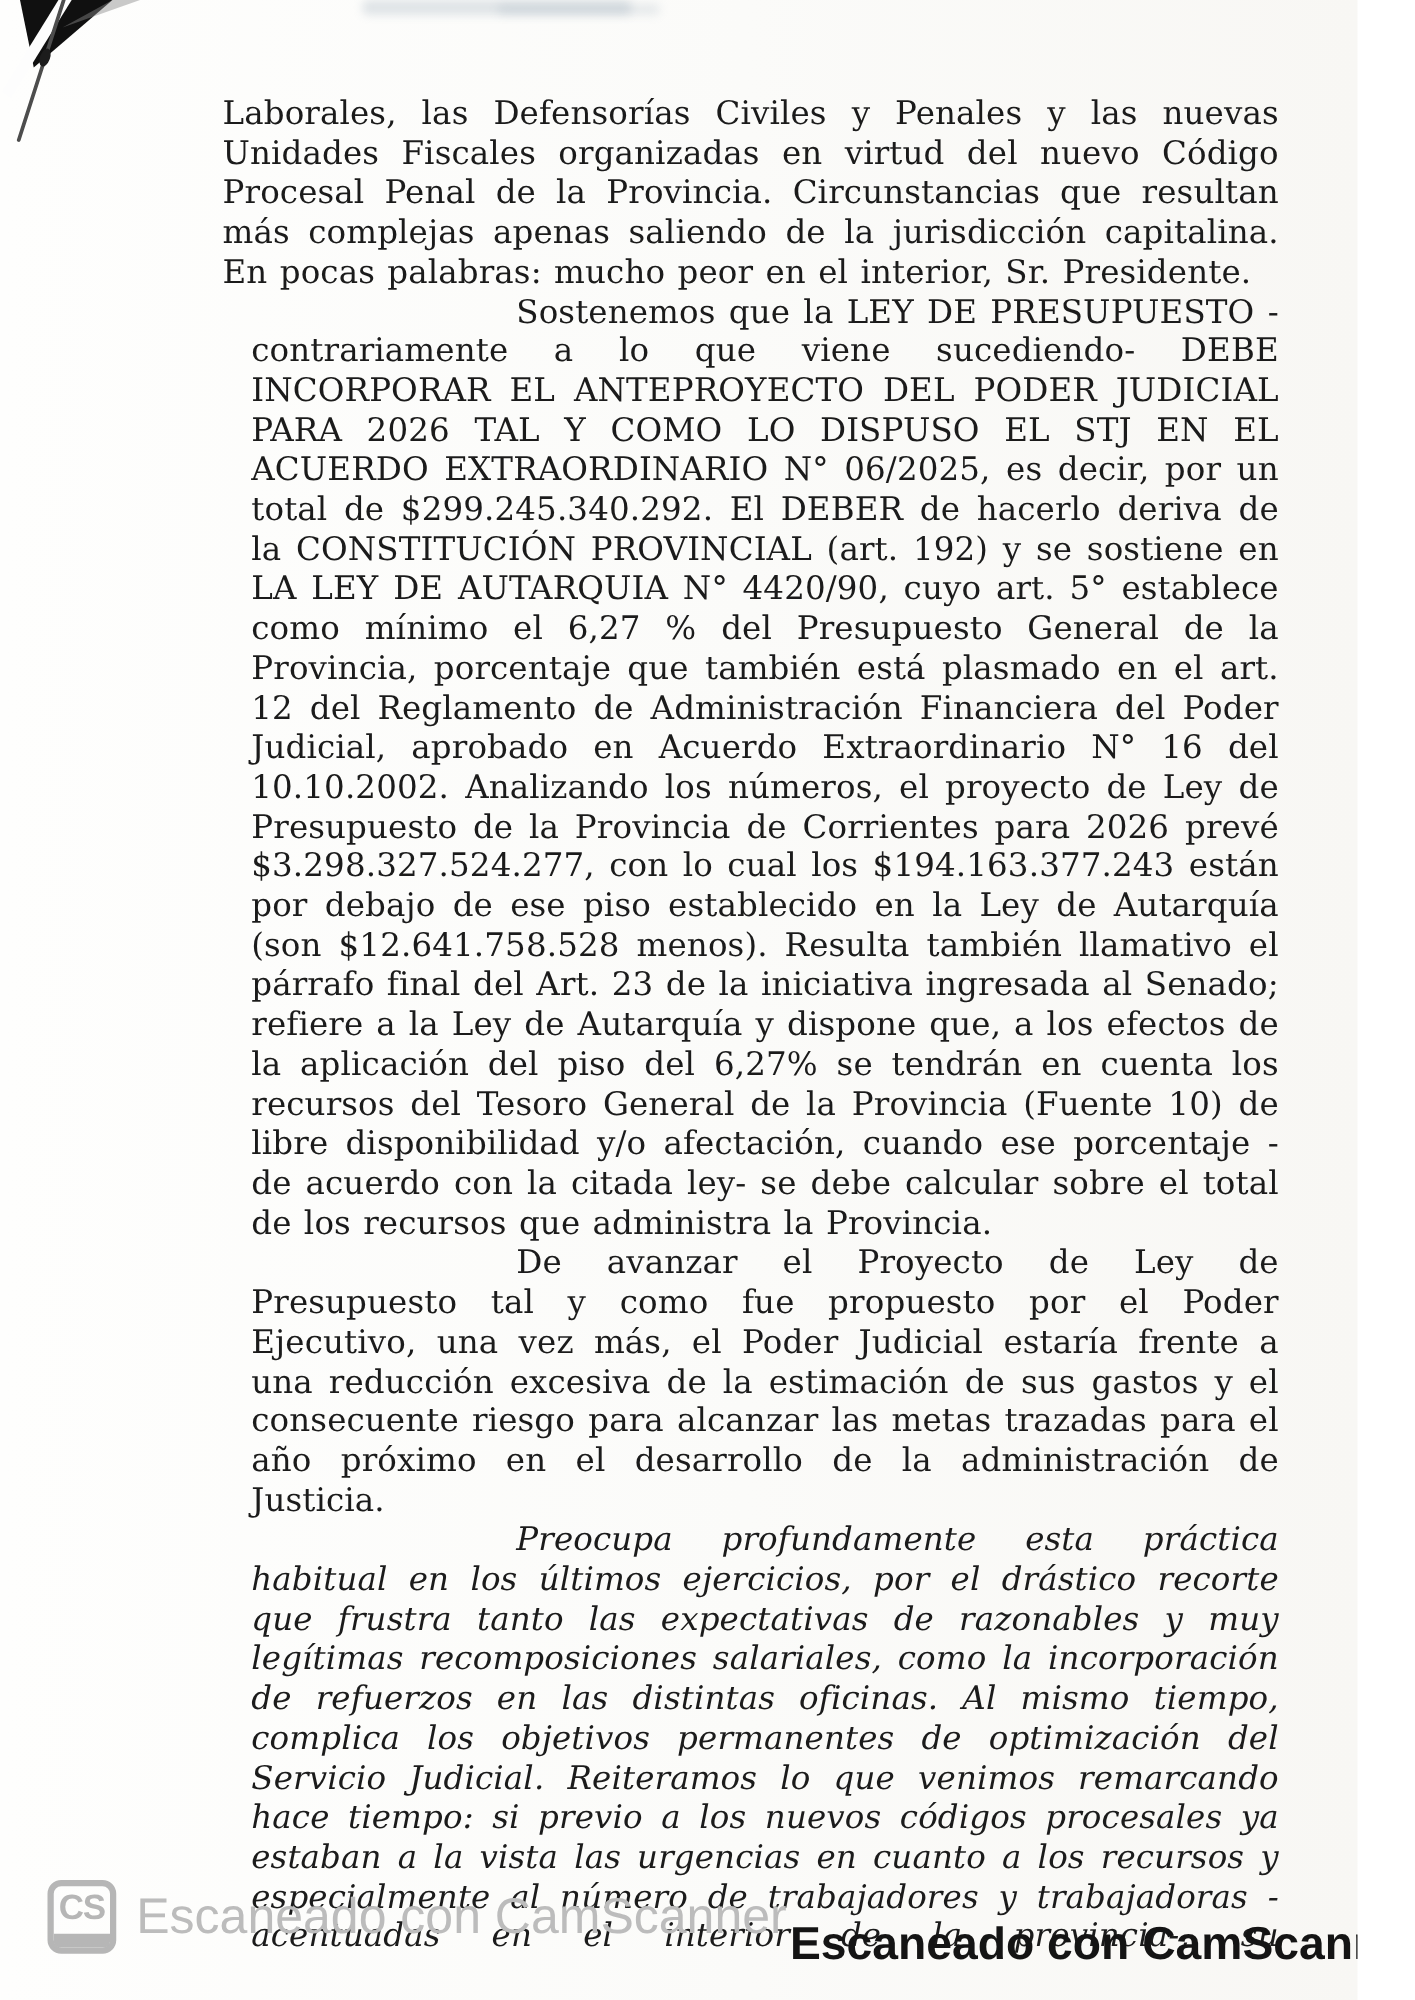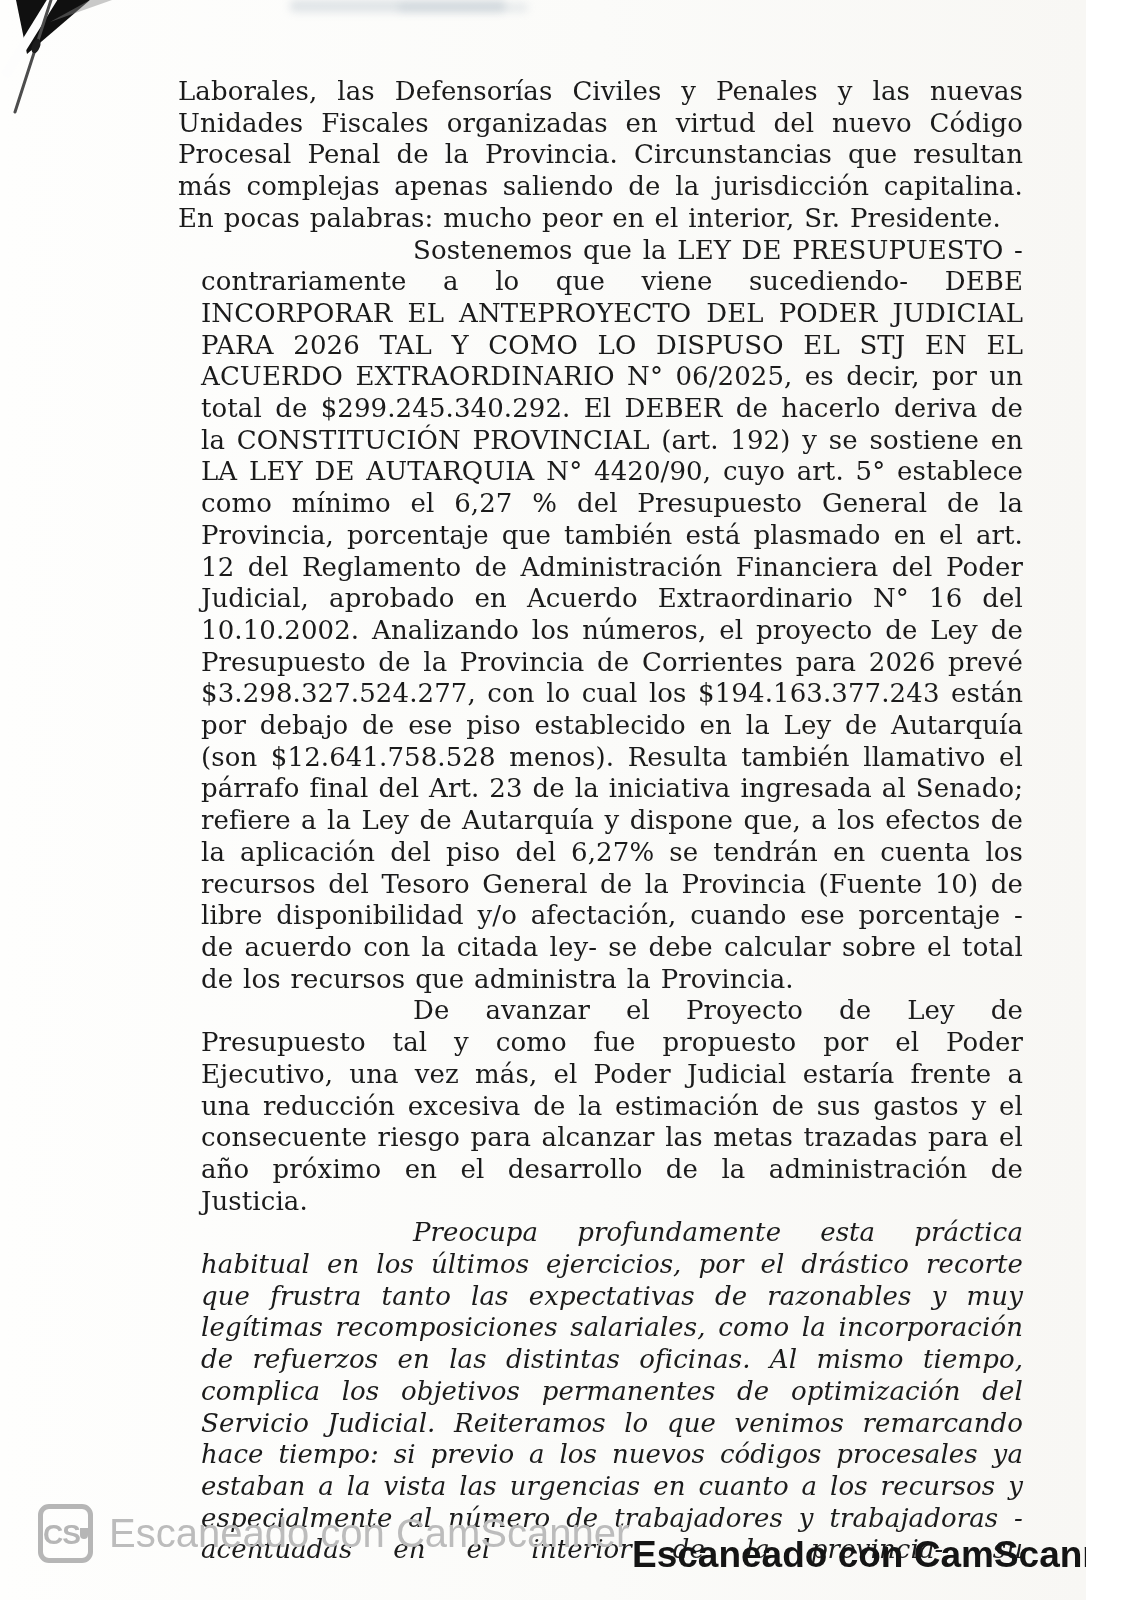--- a/index.html
+++ b/index.html
@@ -55,21 +55,21 @@
     gap: 16px;
     font-family: "Liberation Sans", sans-serif;
   }
   .cs-icon {
     width: 55px;
     height: 59px;
     box-sizing: border-box;
     border: 5px solid #b6b6b6;
     border-radius: 11px;
     display: flex;
-    flex-direction: row;
+    flex-direction: column;
     justify-content: space-between;
     align-items: center;
     background: transparent;
   }
   .cs-icon-letters {
     font-weight: bold;
     font-size: 28px;
     line-height: 30px;
     color: #b6b6b6;
     letter-spacing: -1px;

